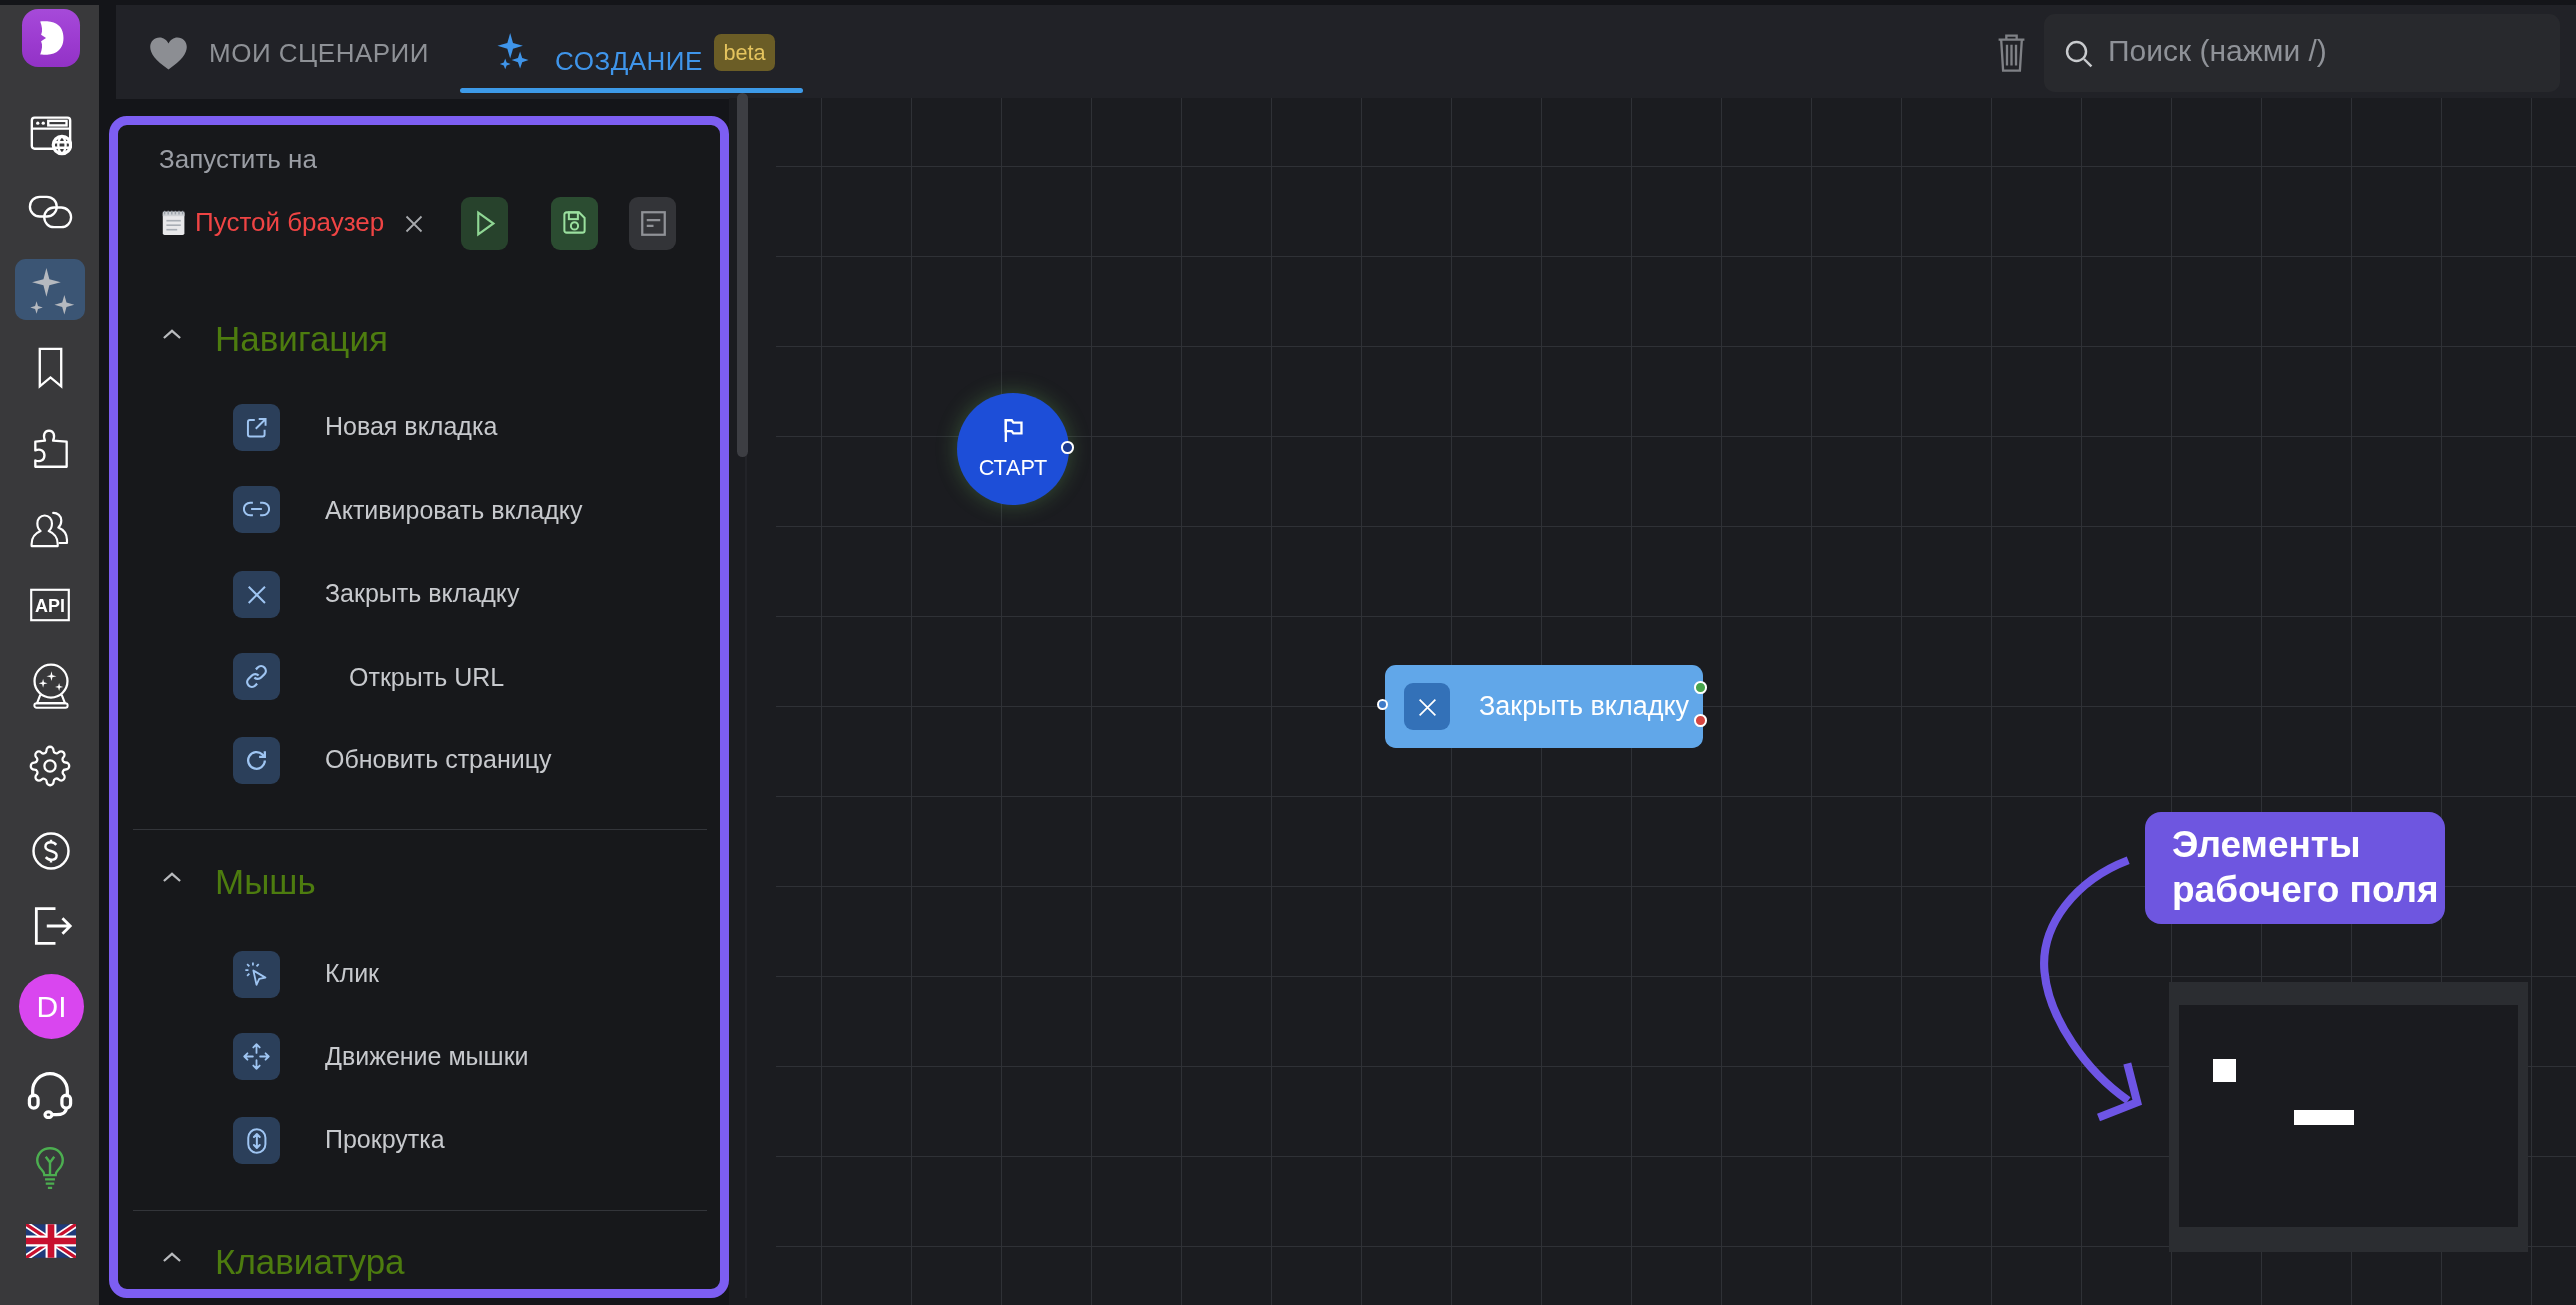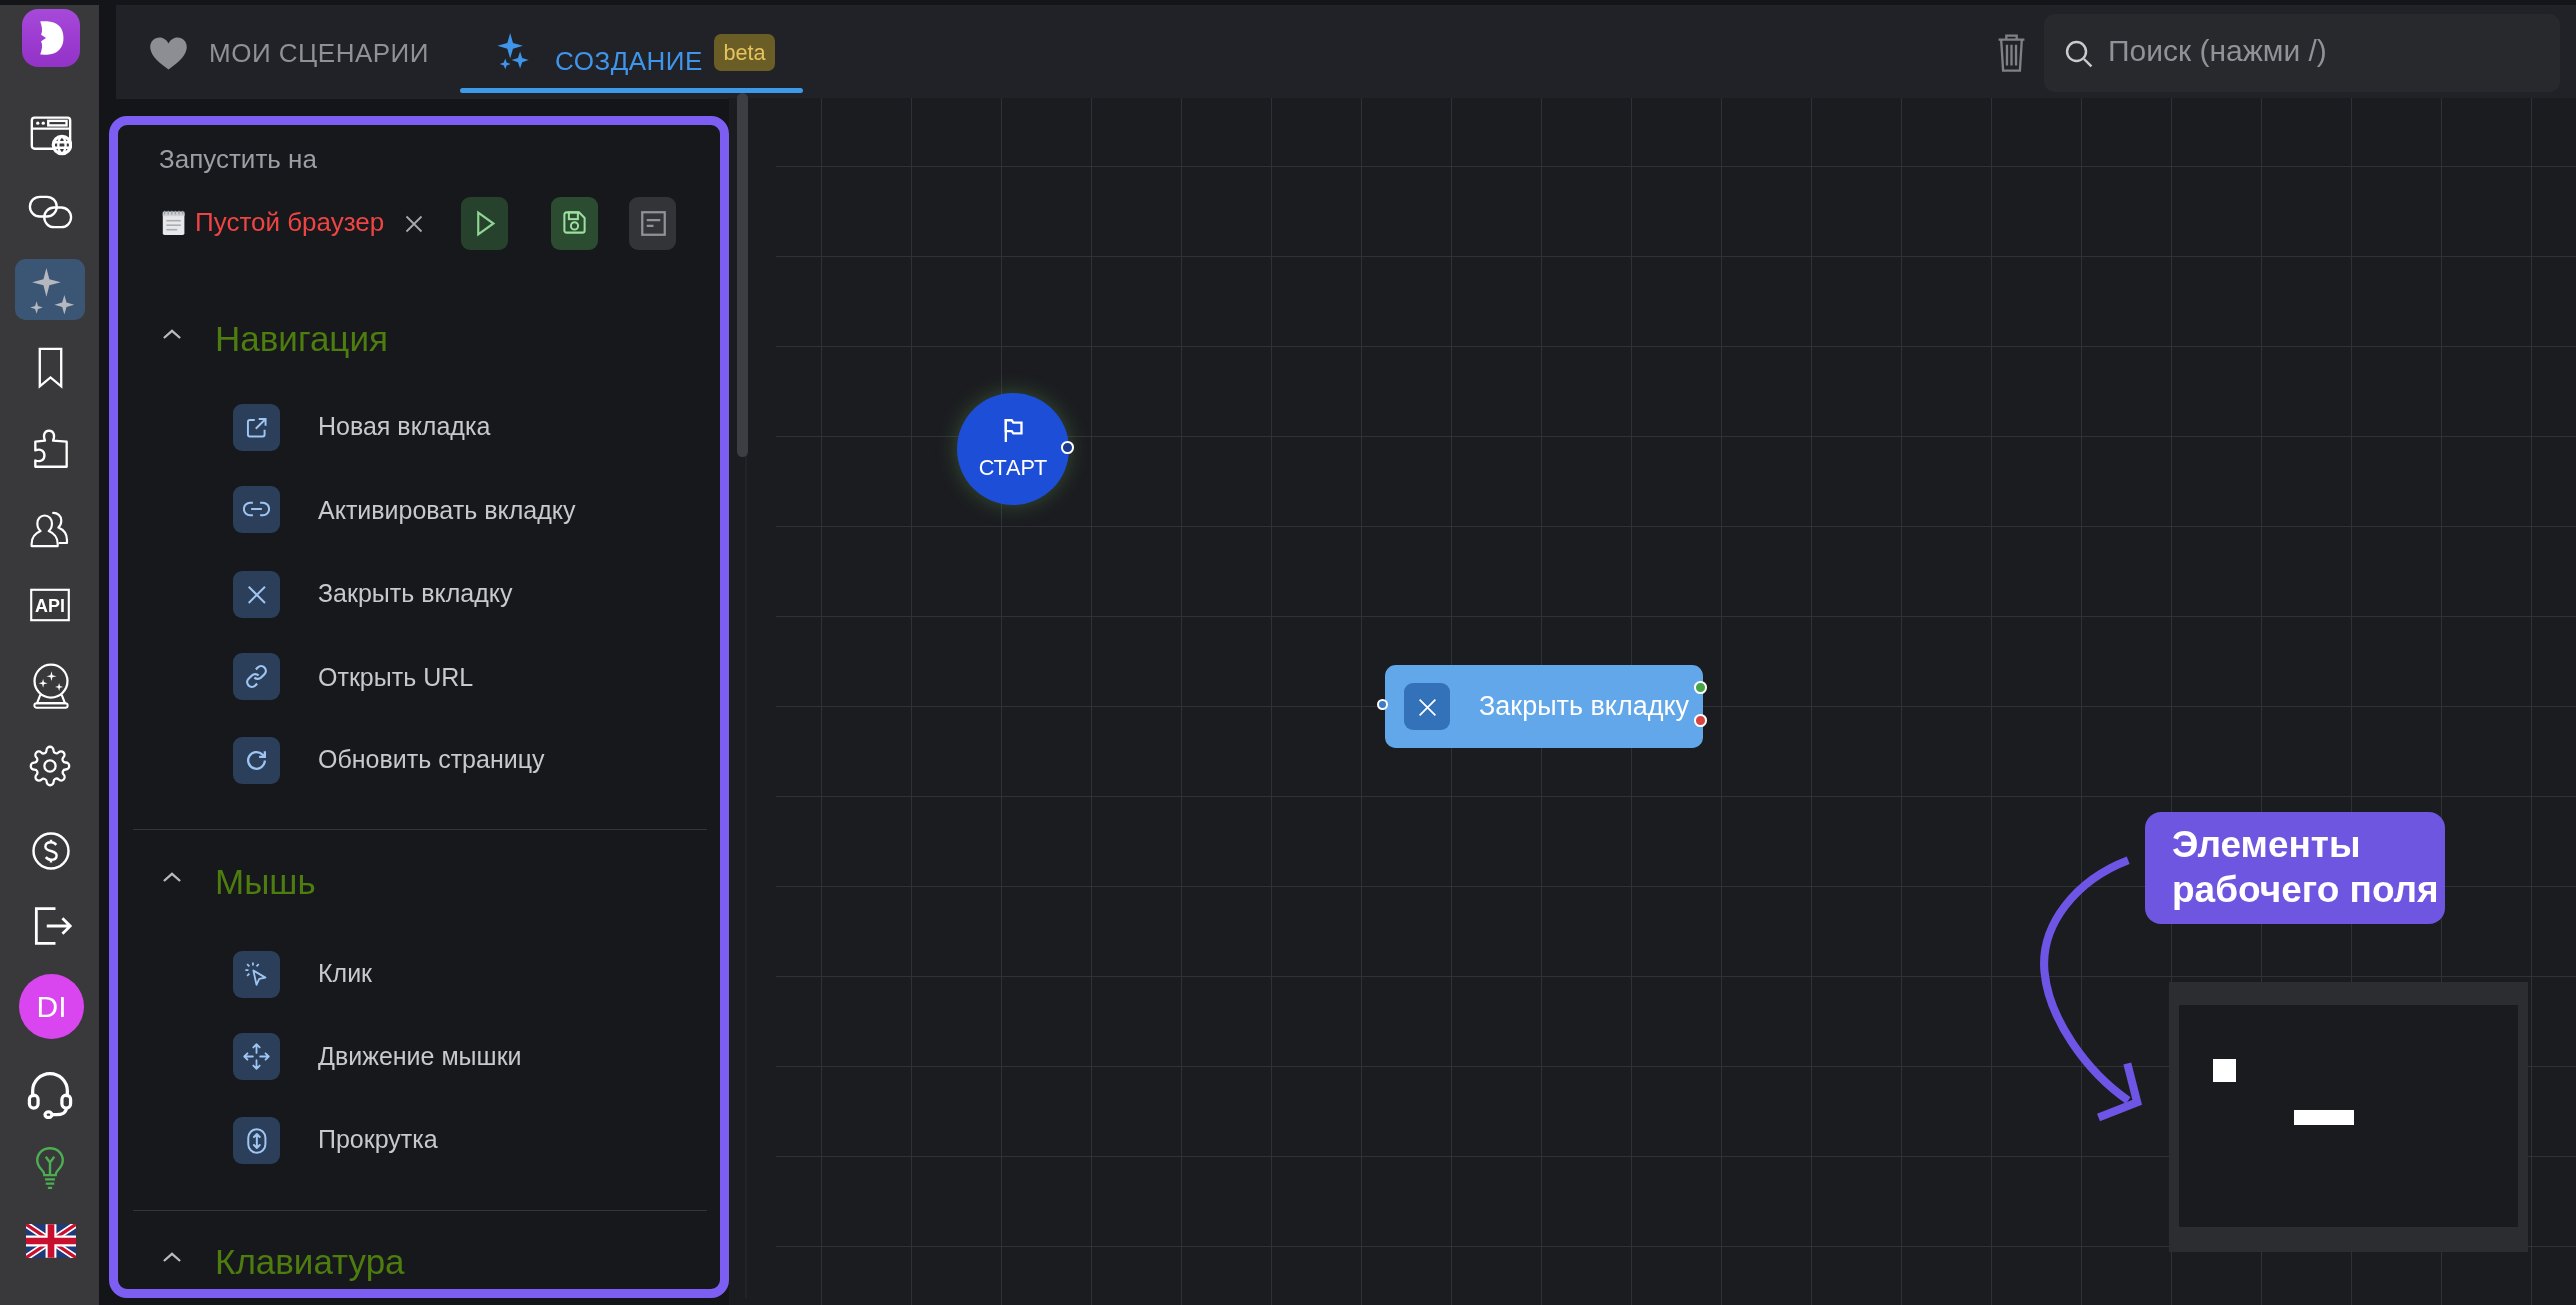--- a/index.html
+++ b/index.html
@@ -59,21 +59,21 @@
   #panel { left:109px; top:116px; width:620px; height:1182px; border:9px solid #7d5ef2; border-radius:18px; background:#17181b; }
   .pl { position:absolute; }
   #run-label { left:159px; top:144px; font-size:26px; color:#9b9ea5; }
   #browser-name { left:195px; top:207px; font-size:26px; color:#ef4444;text-align:right; }
   .greenbtn { position:absolute; width:47px; height:53px; border-radius:9px; }
   #btn-play { left:461px; top:197px; background:#27422c; }
   #btn-save { left:551px; top:197px; background:#2b4c31; }
   #btn-list { left:629px; top:197px; background:#333438; }
   .sect { position:absolute; font-size:35px; color:#4d7c0f; }
   .item-tile { position:absolute; left:233px; width:47px; height:47px; border-radius:9px; background:#2b3f5a; }
-  .item-txt { position:absolute; left:318px; font-size:25px; color:#c7c9cd; white-space:nowrap; }
+  .item-txt { position:absolute; left:325px; font-size:25px; color:#c7c9cd; white-space:nowrap; }
   .divider { position:absolute; left:133px; width:574px; height:0.9px; background:#33353a; }
   .caret { position:absolute; left:162px; }
 </style>
 </head>
 <body>
 <div id="page">
   <div class="abs" id="topbar"></div>
   <div class="abs" id="sidebar"></div>
   <div class="abs" id="canvas">
     <div id="gridv"></div>
@@ -190,21 +190,21 @@
 
   <div class="item-tile" style="top:571px;"><svg style="margin:12.6px" width="21.7" height="21.7" viewBox="0 0 24 24" fill="none" stroke="#9fc5f2" stroke-width="2.2">
         <path d="M3 3 L21 21 M21 3 L3 21"></path>
       </svg></div>
   <div class="item-txt" style="top:579px;">Закрыть вкладку</div>
 
   <div class="item-tile" style="top:653px;"><svg style="margin:10.8px" width="25" height="25" viewBox="0 0 24 24" fill="none" stroke="#9fc5f2" stroke-width="2.2">
         <path d="M10 13 a4.5 4.5 0 0 0 6.4 0 l3.2-3.2 a4.5 4.5 0 0 0 -6.4-6.4 L11.4 5.2"></path>
         <path d="M14 11 a4.5 4.5 0 0 0 -6.4 0 L4.4 14.2 a4.5 4.5 0 0 0 6.4 6.4 L12.6 18.8"></path>
       </svg></div>
-  <div class="item-txt" style="top:663px;">Открыть URL</div>
+  <div class="item-txt" style="top:663px;margin-left:24px;">Открыть URL</div>
 
   <div class="item-tile" style="top:737px;"><svg style="margin:10.8px" width="25" height="25" viewBox="0 0 24 24" fill="none" stroke="#9fc5f2" stroke-width="2.2">
         <path d="M20 12 A8 8 0 1 1 17.7 6.3 L20 8.5"></path>
         <path d="M20 3 V8.5 H14.5"></path>
       </svg></div>
   <div class="item-txt" style="top:745px;">Обновить страницу</div>
 
   <div class="divider" style="top:829px;"></div>
   <svg class="pl caret" style="top:872px;" width="20" height="10.8" viewBox="0 0 22 12" fill="none" stroke="#b9bbbe" stroke-width="2.5">
       <path d="M2 10 L11 2 L20 10"></path>

